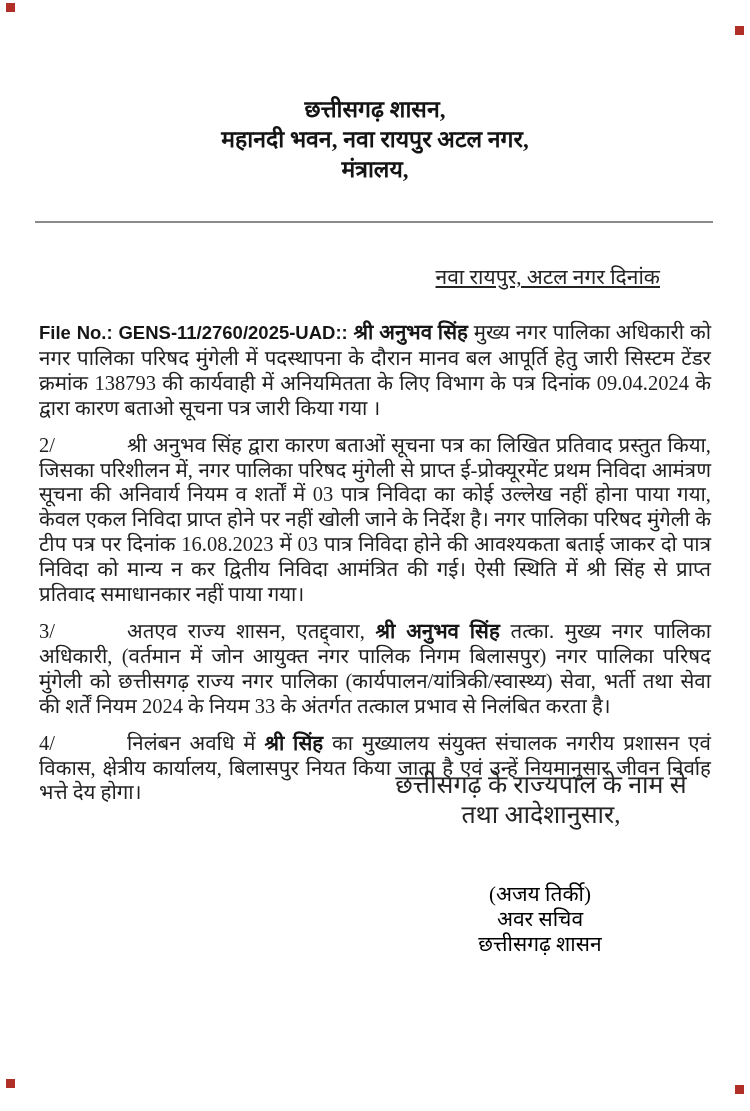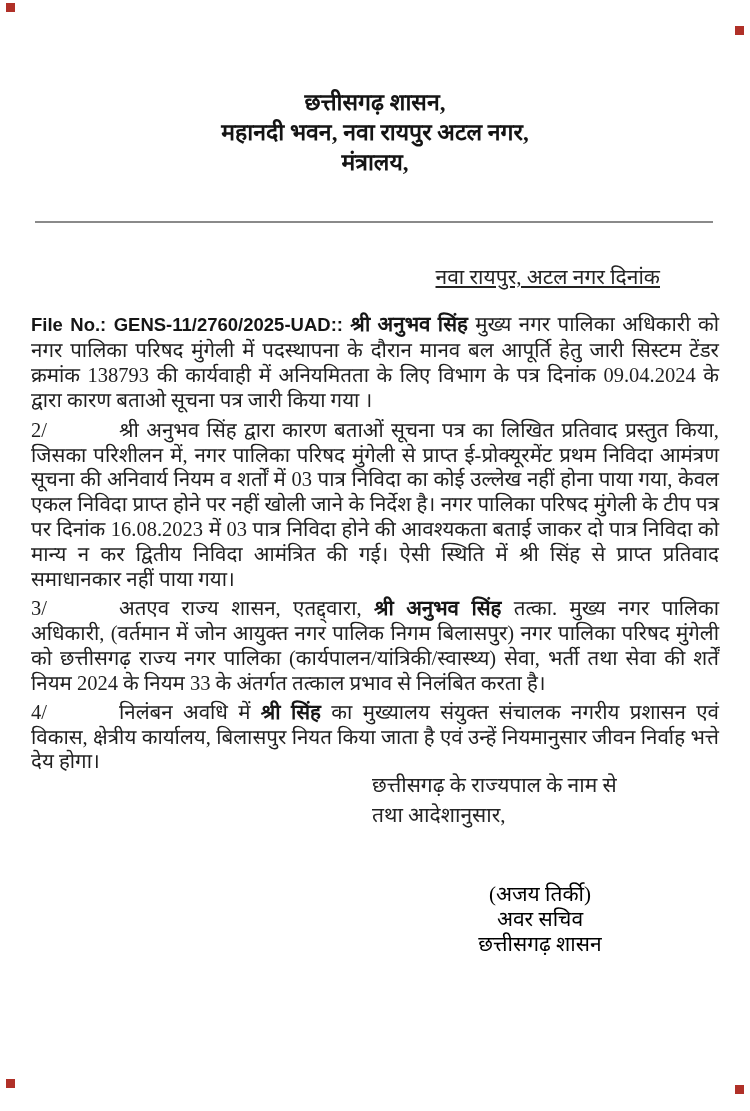--- a/index.html
+++ b/index.html
@@ -14,21 +14,21 @@
   .page{position:absolute;inset:0;background:#ffffff;}
 
   
   .corner-mark{position:absolute;width:9px;height:9px;background:#b03028;}
   .cm-tl{left:6px;top:3px;}
   .cm-tr{left:735px;top:26px;}
   .cm-bl{left:6px;top:1079px;}
   .cm-br{left:735px;top:1085px;}
 
   .header{
-    position:absolute;top:88px;left:0;width:750px;
+    position:absolute;top:95px;left:0;width:750px;
     text-align:center;font-weight:bold;color:#141414;
     font-size:23px;line-height:30px;
   }
   .header div{white-space:nowrap;}
 
   .divider{
     position:absolute;top:221px;left:35px;width:678px;
     border-top:2px solid #8a8a8a;height:0;
   }
 
@@ -40,32 +40,32 @@
   .dateline{
     position:absolute;top:262px;left:0;width:660px;
     text-align:right;font-size:21px;color:#242424;text-decoration:underline;
   }
 
   .body-text{
     position:absolute;top:308px;left:27px;width:696px;
     font-size:20.5px;line-height:24.9px;
     text-align:justify;color:#1f1f1f;
   }
-  .body-text p{margin:4px;}
+  .body-text p{margin:12px;}
   .body-text p.gap{margin-top:5px;}
   .file-no{
     font-family:"Liberation Sans","DejaVu Sans",sans-serif;
     font-weight:bold;font-size:18.5px;color:#161616;
   }
   b,.bold{font-weight:bold;color:#161616;}
   .para-num{display:inline-block;width:88px;}
 
   .closing{
-    position:absolute;top:770px;left:372px;width:302px;
-    text-align:left;font-size:21px;line-height:30px;color:#242424;
+    position:absolute;top:770px;left:390px;width:302px;
+    text-align:center;font-size:25px;line-height:30px;color:#242424;
   }
 
   .signature{
     position:absolute;top:882px;left:388px;width:304px;
     text-align:center;font-size:21px;line-height:25.2px;color:#000000;
   }
   .signature div{white-space:nowrap;}
 </style>
 </head>
 <body>

